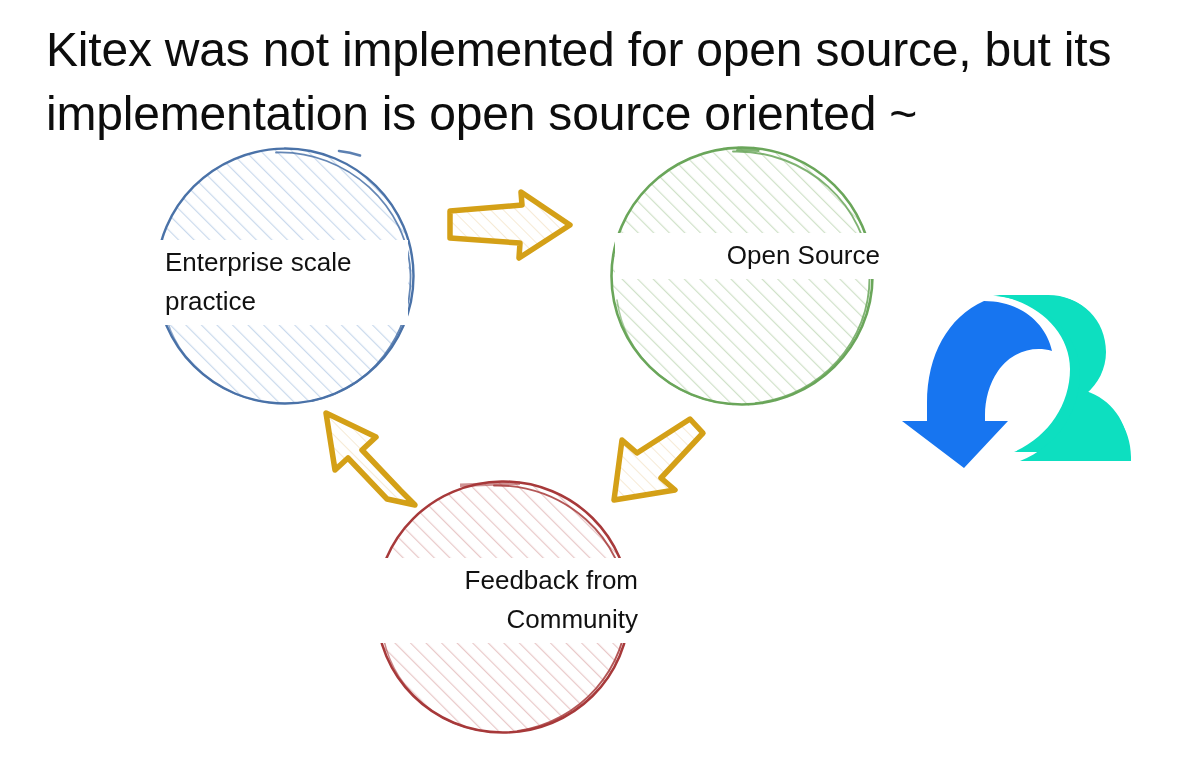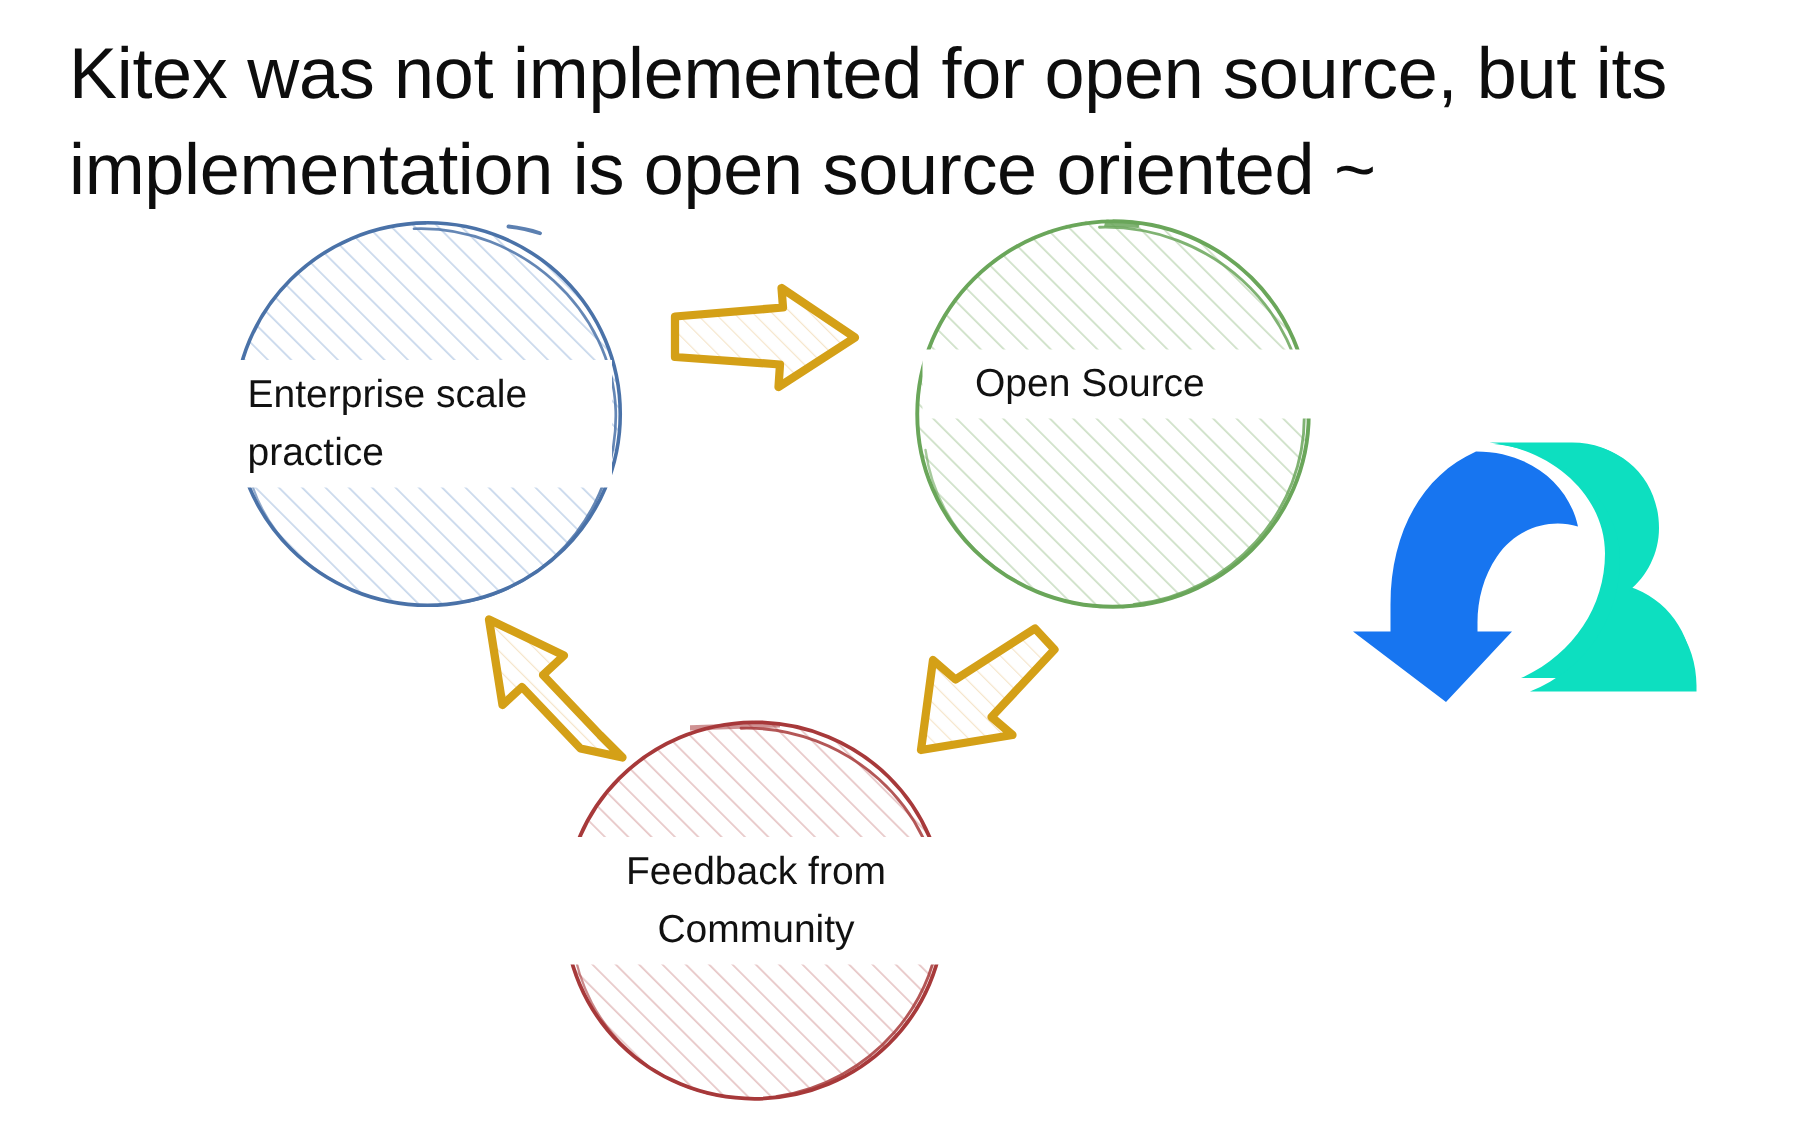--- a/index.html
+++ b/index.html
@@ -65,27 +65,27 @@
     top: 240px;
     width: 268px;
     padding-left: 25px;
     text-align: left;
   }
   #label-opensource {
     left: 615px;
     top: 233px;
     width: 265px;
     padding-left: 35px;
-    text-align: left;
+    text-align: right;
   }
   #label-feedback {
     left: 370px;
     top: 558px;
     width: 268px;
-    text-align: center;
+    text-align: right;
   }
 
   
   #cloudwego-logo {
     position: absolute;
     left: 880px;
     top: 285px;
     width: 260px;
     height: 185px;
   }

